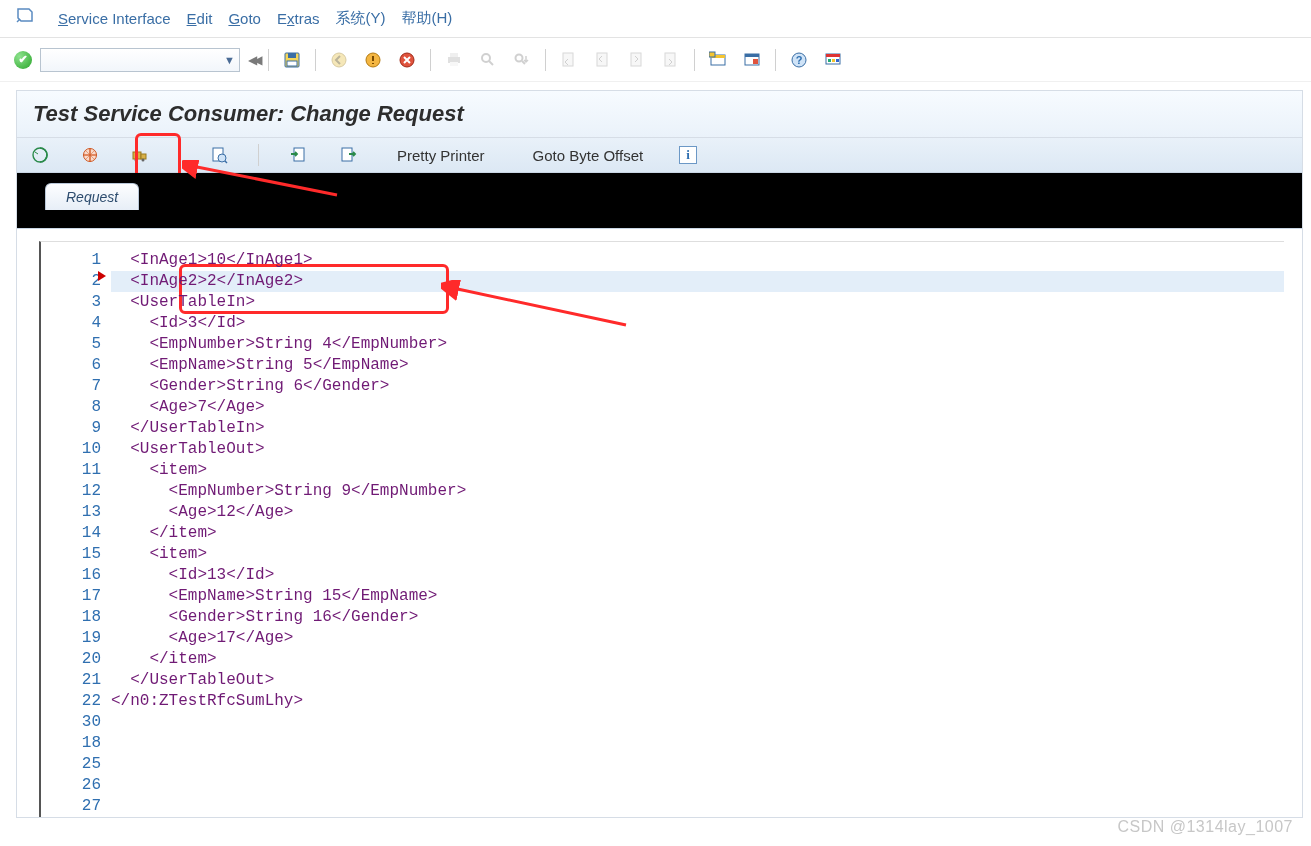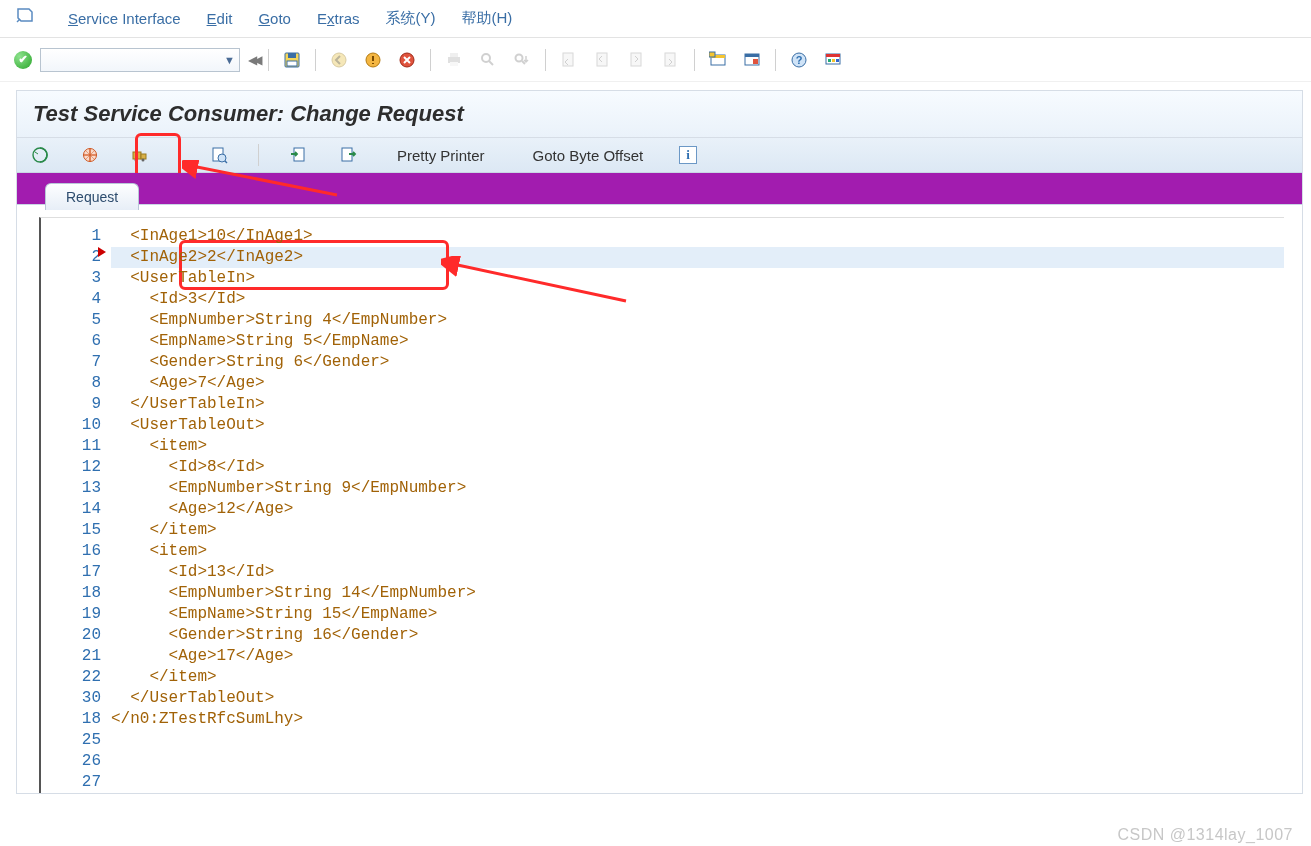--- a/index.html
+++ b/index.html
@@ -11,21 +11,21 @@
     color: #333;
     width: 1311px;
   }
   
   .menubar {
     display: flex;
     align-items: center;
     height: 38px;
     padding: 0 14px;
     border-bottom: 1px solid #e3e3e3;
-    gap: 26px;
+    gap: 16px;
   }
   .menubar .app-icon {
     color: #5a8bc1;
     font-size: 18px;
     margin-right: 8px;
   }
   .menubar .menu-item {
     color: #3a6ea5;
     font-size: 15px;
     cursor: pointer;
@@ -92,21 +92,21 @@
   .info-box {
     width: 18px; height: 18px; border: 1px solid #6c98c6;
     display:inline-flex; align-items:center; justify-content:center;
     color:#2f6fb0; font-weight:bold; font-family: "Times New Roman", serif;
     background:#fff;
   }
   .hl-box {
     position:absolute; border:3px solid #ff2a2a; border-radius:6px;
     pointer-events:none;
   }
-  .tab-strip-wrap { position:relative; height:32px; background:#a21caf; border-bottom:1px solid #c9d6e4; }
+  .tab-strip-wrap { position:relative; height:56px; background:#000000; border-bottom:1px solid #c9d6e4;font-style:italic; }
   .tab-strip {
     display:flex; align-items:flex-end; gap:0; padding-left:28px; padding-top:10px;
   }
   .tab {
     background: linear-gradient(#fdfeff,#e7eef7);
     border:1px solid #b9c7d8; border-bottom:none;
     border-radius:6px 6px 0 0;
     padding:5px 20px; font-size:14px; color:#2d4c6e;
   }
   .content-wrap { padding:12px 18px 0 22px; }
@@ -123,30 +123,30 @@
   .gutter {
     width:70px; text-align:right; color:#2f6fb0;
     line-height:21px; padding-right:10px;
     user-select:none;
   }
   .gutter .ln { height:21px; }
   .code-col { flex:1; line-height:21px; position:relative; }
   .code-line { height:21px; white-space:pre; color:#000; }
   .row-hl { position:absolute; left:0; right:0; height:21px; background:#e3eef9; z-index:0; }
   .code-line > span { position:relative; z-index:1; }
-  .tag { color:#a16207; }
+  .tag { color:#701a75; }
   .str { color:#1a8a1a; }
   .cursor-mark {
     position:absolute; left:57px; width:0;height:0;
     border-top:5px solid transparent; border-bottom:5px solid transparent;
     border-left:8px solid #c00;
   }
   .red-arrow { position:absolute; pointer-events:none; z-index:50; }
   .watermark {
-    position:fixed; right:18px; bottom:2px;
+    position:fixed; right:18px; bottom:10px;
     color:#c7c7c7; font-size:16px; letter-spacing:.5px;
   }
 </style>
 </head>
 <body>
 
 <div class="menubar">
   <span class="app-icon">
     <svg width="20" height="18" viewBox="0 0 20 18">
         <path d="M4 2h11l3 3v9H7l-3-3z" fill="none" stroke="#5a8bc1" stroke-width="1.5"></path>
@@ -383,27 +383,25 @@
             <div class="code-line"><span class="tag">  &lt;InAge2&gt;2&lt;/InAge2&gt;</span></div>
             <div class="code-line"><span class="tag">  &lt;UserTableIn&gt;</span></div>
             <div class="code-line"><span class="tag">    &lt;Id&gt;3&lt;/Id&gt;</span></div>
             <div class="code-line"><span class="tag">    &lt;EmpNumber&gt;String 4&lt;/EmpNumber&gt;</span></div>
             <div class="code-line"><span class="tag">    &lt;EmpName&gt;String 5&lt;/EmpName&gt;</span></div>
             <div class="code-line"><span class="tag">    &lt;Gender&gt;String 6&lt;/Gender&gt;</span></div>
             <div class="code-line"><span class="tag">    &lt;Age&gt;7&lt;/Age&gt;</span></div>
             <div class="code-line"><span class="tag">  &lt;/UserTableIn&gt;</span></div>
             <div class="code-line"><span class="tag">  &lt;UserTableOut&gt;</span></div>
             <div class="code-line"><span class="tag">    &lt;item&gt;</span></div>
-            <div class="code-line"><span class="tag">      &lt;Id&gt;8&lt;/Id&gt;</span></div>
             <div class="code-line"><span class="tag">      &lt;EmpNumber&gt;String 9&lt;/EmpNumber&gt;</span></div>
             <div class="code-line"><span class="tag">      &lt;Age&gt;12&lt;/Age&gt;</span></div>
             <div class="code-line"><span class="tag">    &lt;/item&gt;</span></div>
             <div class="code-line"><span class="tag">    &lt;item&gt;</span></div>
             <div class="code-line"><span class="tag">      &lt;Id&gt;13&lt;/Id&gt;</span></div>
-            <div class="code-line"><span class="tag">      &lt;EmpNumber&gt;String 14&lt;/EmpNumber&gt;</span></div>
             <div class="code-line"><span class="tag">      &lt;EmpName&gt;String 15&lt;/EmpName&gt;</span></div>
             <div class="code-line"><span class="tag">      &lt;Gender&gt;String 16&lt;/Gender&gt;</span></div>
             <div class="code-line"><span class="tag">      &lt;Age&gt;17&lt;/Age&gt;</span></div>
             <div class="code-line"><span class="tag">    &lt;/item&gt;</span></div>
             <div class="code-line"><span class="tag">  &lt;/UserTableOut&gt;</span></div>
             <div class="code-line"><span class="tag">&lt;/n0:ZTestRfcSumLhy&gt;</span></div>
           </div>
 
         <div class="hl-box" style="left:138px; top:22px; width:270px; height:50px;"></div>
 

